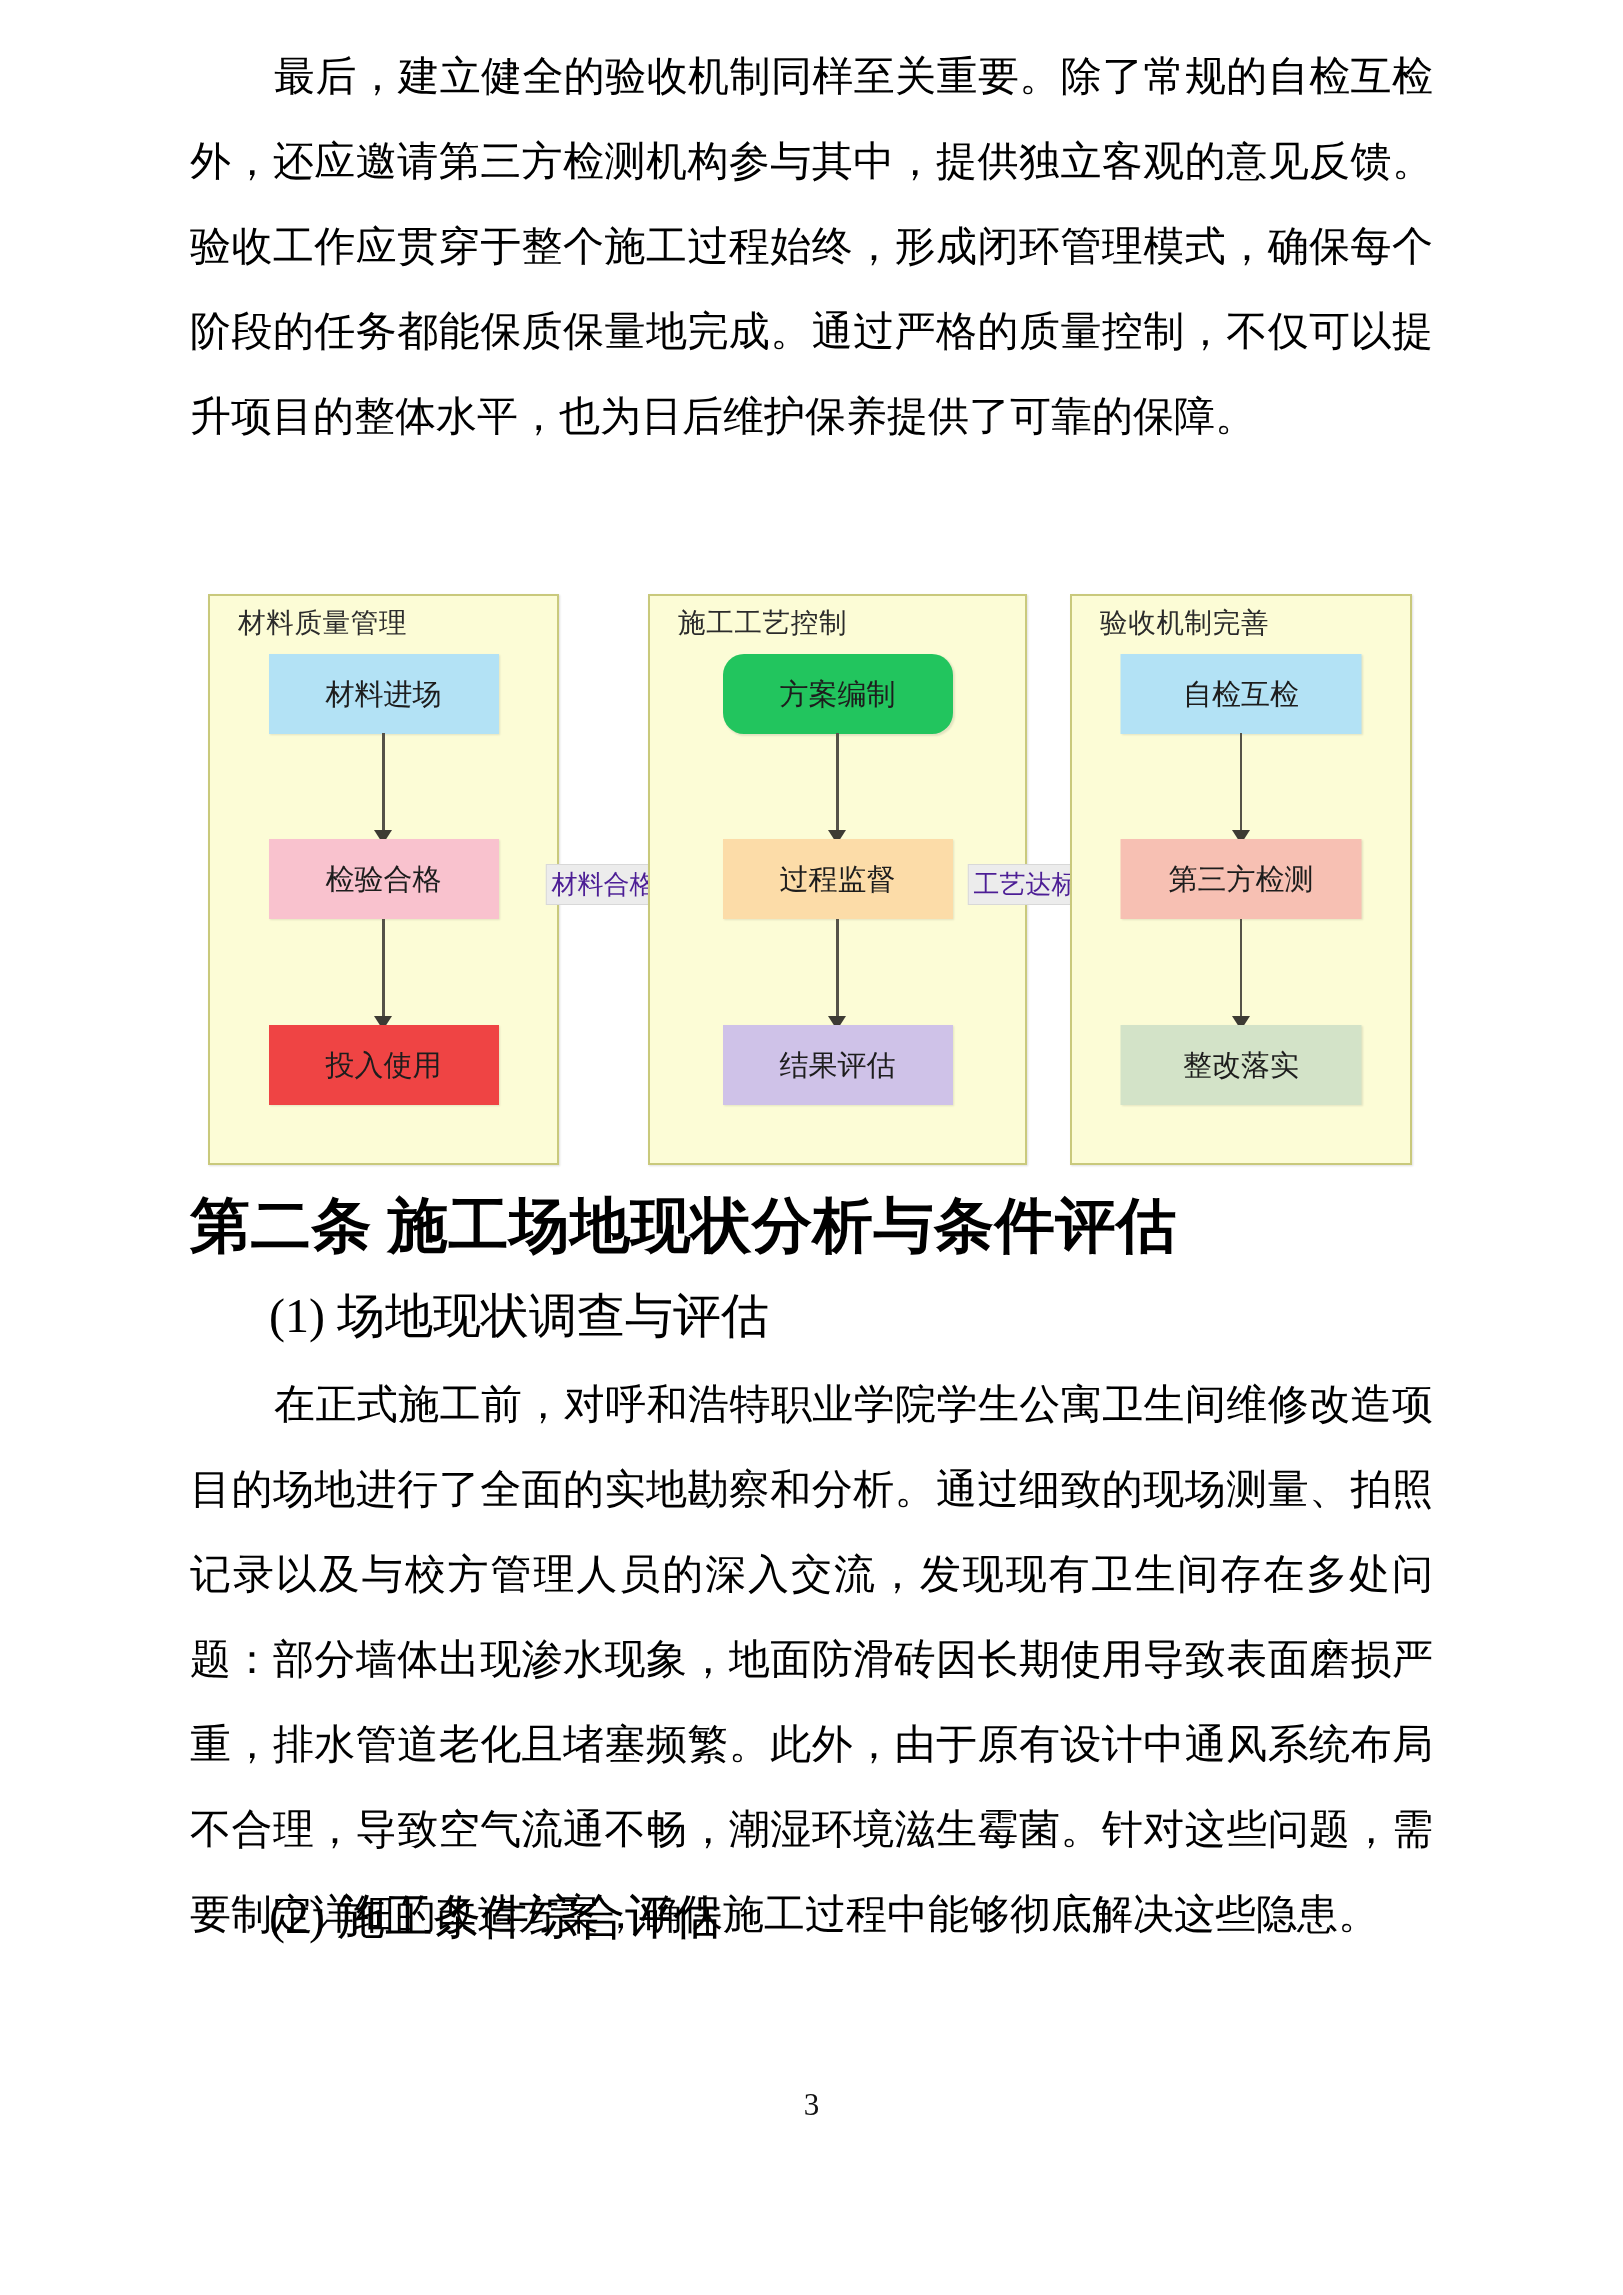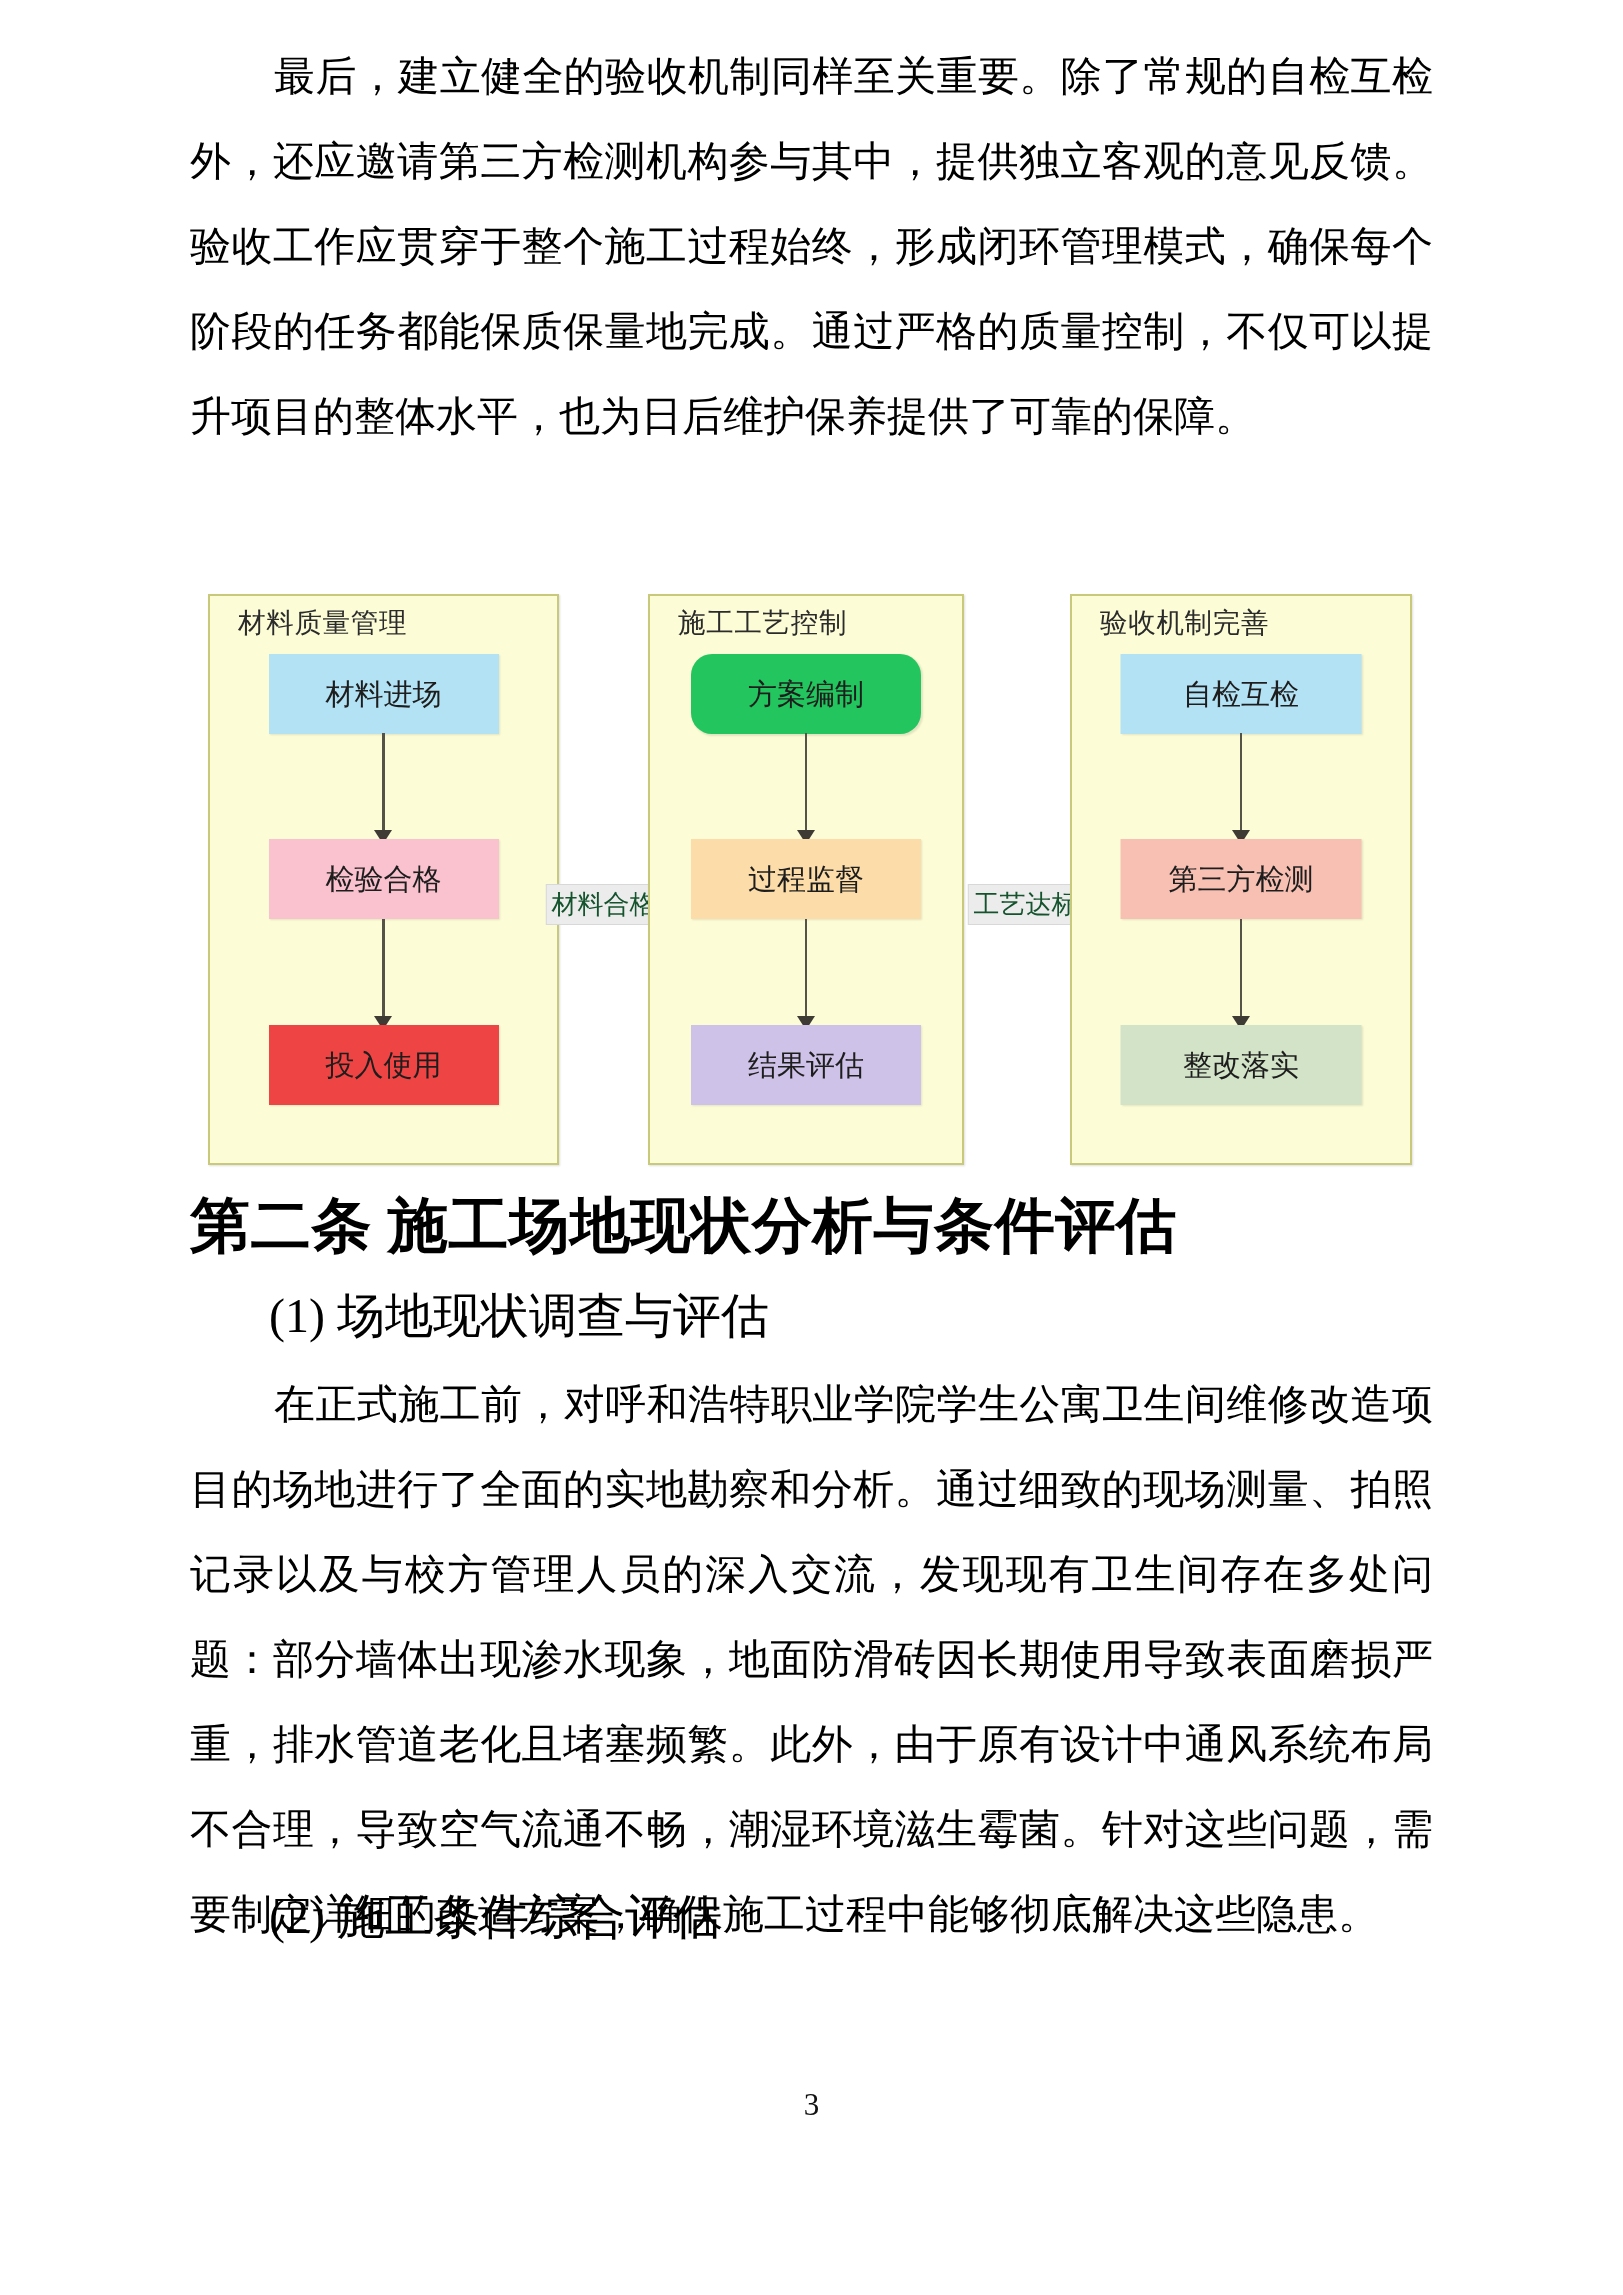--- a/index.html
+++ b/index.html
@@ -78,21 +78,21 @@
   .panel {
     position: absolute;
     top: 0;
     height: 571px;
     background: #fcfcd6;
     border: 2px solid #c9c97c;
     box-sizing: border-box;
     box-shadow: 1.3px 1.3px 2px rgba(0,0,0,0.13);
   }
   .panel.p0 { left: 0px;    width: 351px; }
-  .panel.p1 { left: 440px;  width: 316px; }
+  .panel.p1 { left: 440px;  width: 379px; }
   .panel.p2 { left: 862px; width: 342px; }
 
   .panel-title {
     position: absolute;
     top: 9.2px;
     left: 0;
     width: 100%;
     text-align: left;
     font-family: Liberation Serif, serif;
     font-size: 27.5px;
@@ -172,22 +172,21 @@
     top: -13px;
     left: 50%;
     transform: translateX(-50%);
     background: #ececec;
     border: 1.3px solid #d8d8d8;
     padding: 3.9px 5.2px;
     white-space: nowrap;
     font-family: "DejaVu Sans", "Liberation Sans", sans-serif;
     font-size: 26px;
     line-height: 31px;
-    color: #14532d;
-    margin-top: 20px;
+    color: #4c1d95;
   }
 </style>
 </head>
 <body>
 
 <div class="page">
 
   <div class="textblock" style="top:34px;">
     <div class="para indent">最后，建立健全的验收机制同样至关重要。除了常规的自检互检外，还应邀请第三方检测机构参与其中，提供独立客观的意见反馈。验收工作应贯穿于整个施工过程始终，形成闭环管理模式，确保每个阶段的任务都能保质保量地完成。通过严格的质量控制，不仅可以提升项目的整体水平，也为日后维护保养提供了可靠的保障。</div>
   </div>

